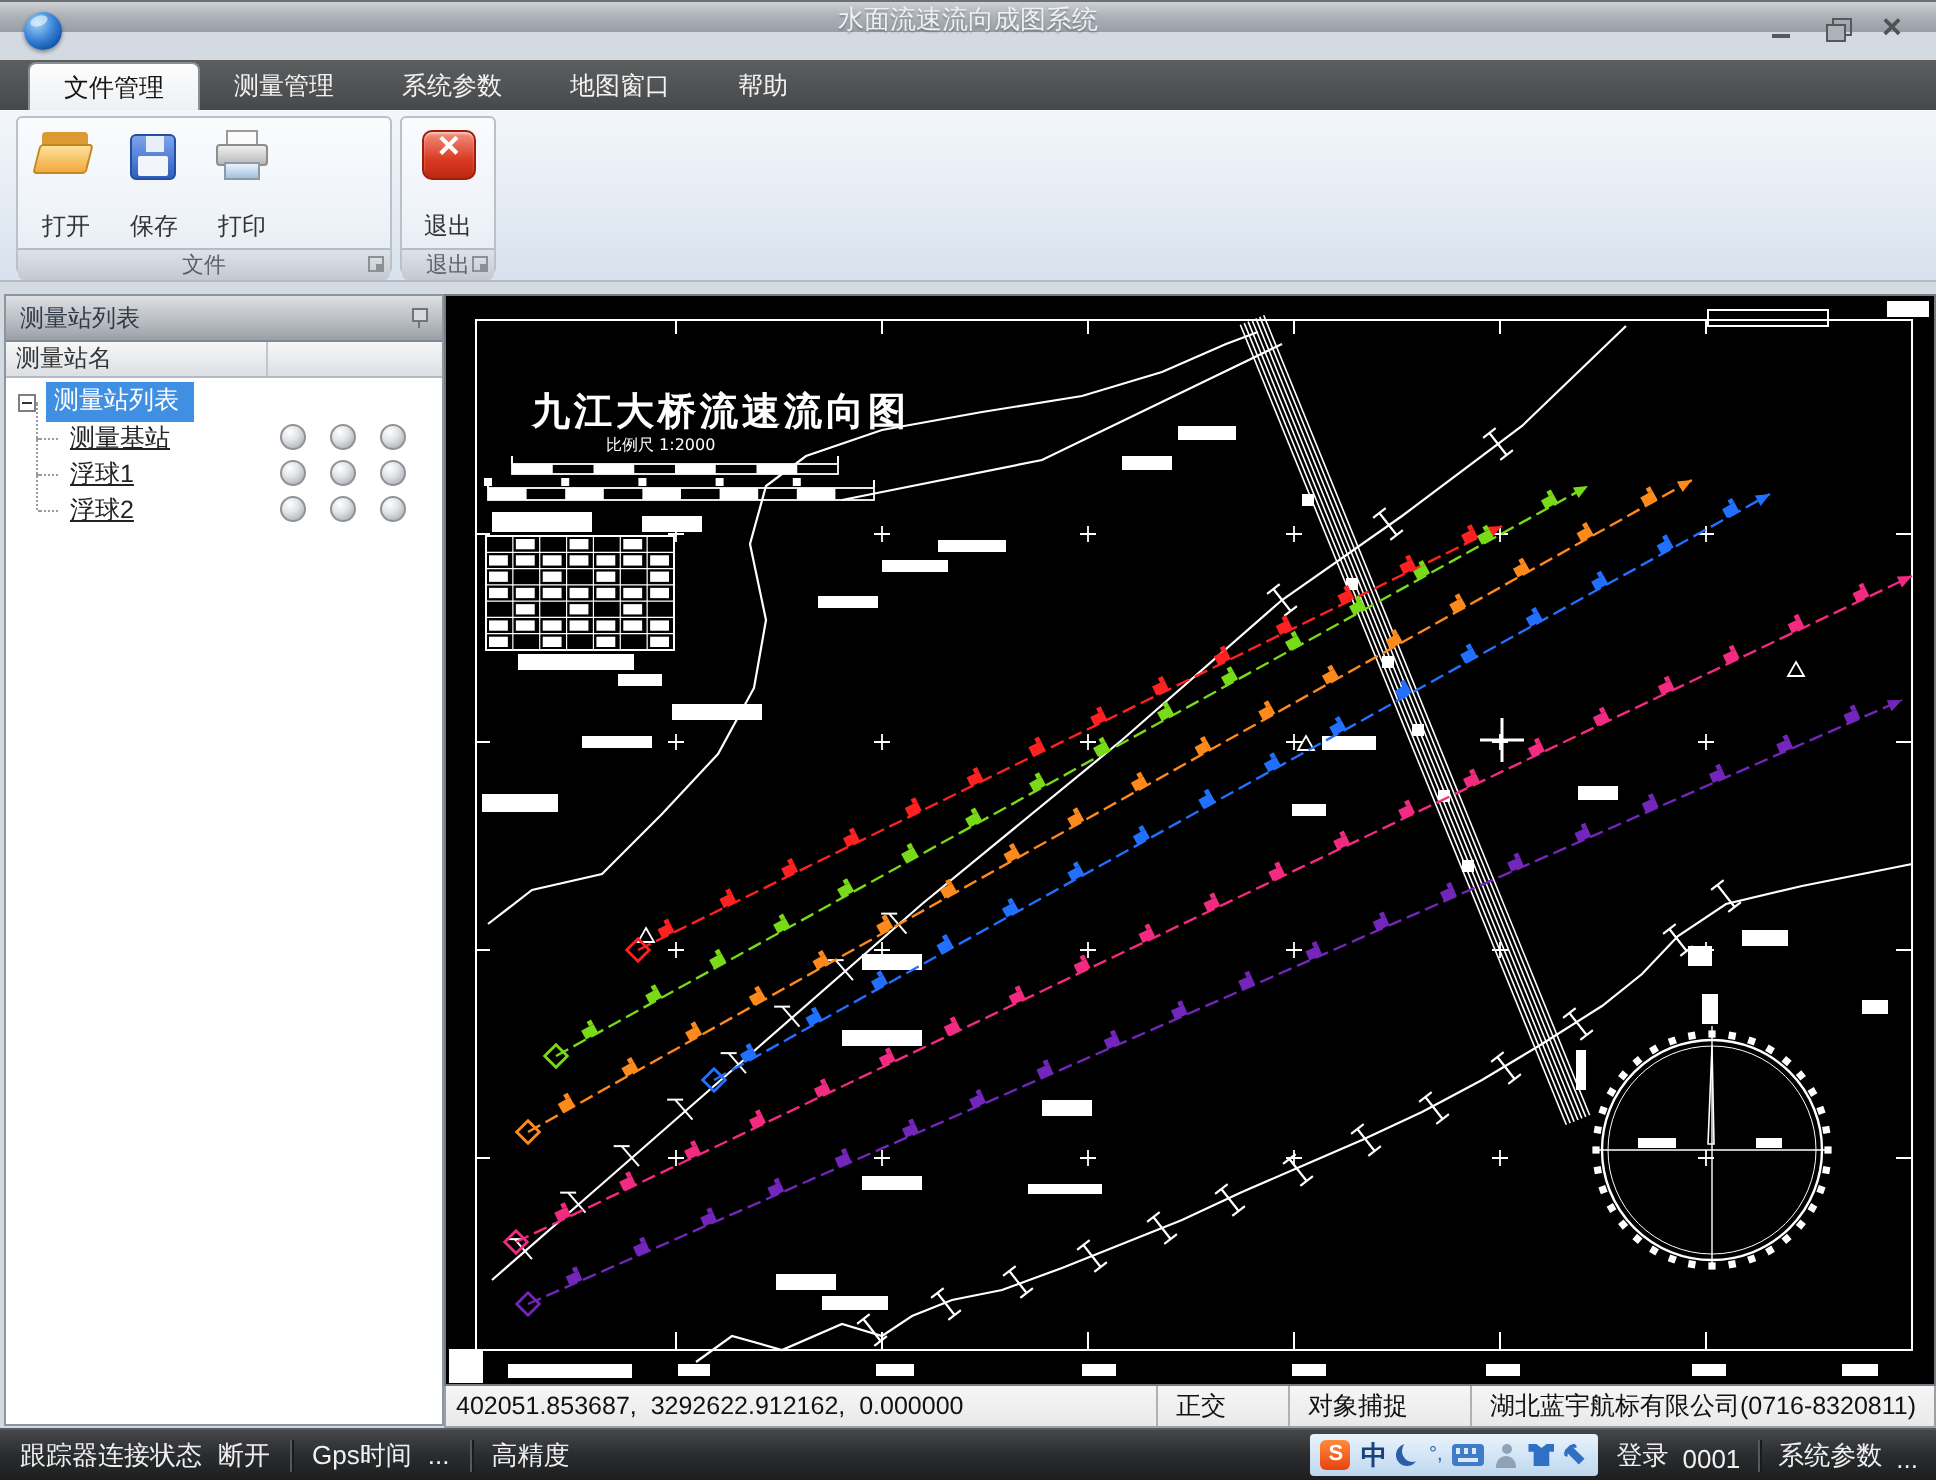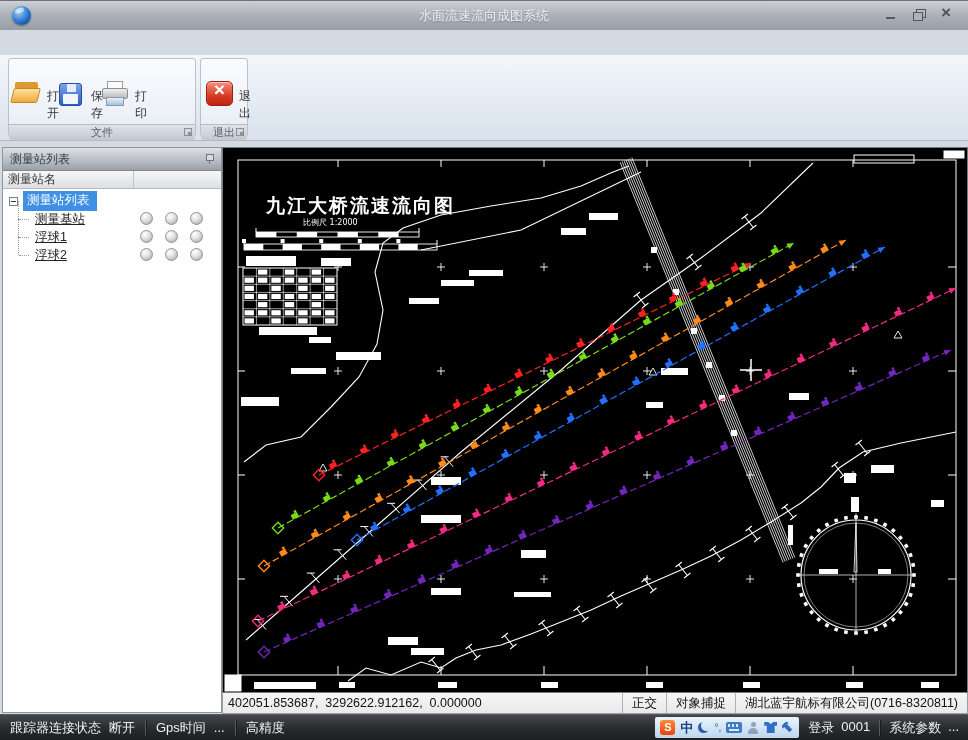--- a/index.html
+++ b/index.html
@@ -1,22 +1,22 @@
 <!DOCTYPE html>
 <html><head>
 <meta charset="utf-8">
 <style>
   html,body{margin:0;padding:0;background:#333;}
   *{box-sizing:border-box;}
   .window{position:relative;width:968px;height:740px;overflow:hidden;background:#d4dae2;
           font-family:"Liberation Sans",sans-serif;color:#222;}
   
-  .titlebar{position:absolute;left:0;top:0;right:0;height:30px;
+  .titlebar{position:absolute;left:0;top:0;right:0;height:16px;
             background:linear-gradient(#cdd1d6 0%,#aeb3ba 45%,#989ea6 100%);
-            border-top:1px solid #6d7177;display:flex;align-items:center;font-family:Liberation Mono, monospace;}
+            border-top:1px solid #6d7177;display:flex;align-items:flex-start;}
   .app-icon{position:absolute;left:12px;top:5px;width:19px;height:19px;border-radius:50%;
             background:radial-gradient(circle at 35% 30%,#9fd4f5 0%,#3d85d8 45%,#0c4fa8 80%,#063a80 100%);
             box-shadow:0 1px 2px rgba(0,0,0,.4);}
   .app-icon::after{content:"";position:absolute;left:3px;top:2px;width:9px;height:5px;border-radius:50%;
             background:rgba(255,255,255,.55);transform:rotate(-20deg);}
   .win-title{flex:1;text-align:center;font-size:13px;color:#eef1f4;text-shadow:0 1px 1px rgba(0,0,0,.25);}
   .win-controls{position:absolute;right:14px;top:7px;display:flex;gap:14px;align-items:center;}
   .wc{width:14px;height:14px;display:inline-block;position:relative;cursor:default;}
   .wc.min::before{content:"";position:absolute;left:2px;bottom:3px;width:9px;height:2px;background:#55585c;}
   .wc.max::before{content:"";position:absolute;left:4px;top:1px;width:8px;height:7px;border:1.5px solid #55585c;}
@@ -27,21 +27,21 @@
           background:linear-gradient(#5d5e60,#474849);display:flex;align-items:flex-end;padding-left:14px;}
   .tab{height:24px;line-height:24px;padding:0 17px;font-size:12.5px;color:#f2f2f2;cursor:default;}
   .tab.active{background:linear-gradient(#fdfdfd,#eef0f3);color:#141414;border-radius:4px 4px 0 0;
           border:1px solid #8b8f94;border-bottom:none;}
   
   .ribbon{position:absolute;left:0;top:55px;right:0;height:86px;
           background:linear-gradient(#f3f7fb 0%,#e3eaf2 60%,#d8e1ec 100%);border-bottom:1px solid #b3bbc5;}
   .rgroup{position:absolute;top:3px;height:79px;border:1px solid #b9c1cb;border-radius:3px;
           background:linear-gradient(#fafcfe 0%,#edf2f8 70%,#e2e9f1 100%);display:flex;flex-direction:column;}
   .rbuttons{flex:1;display:flex;align-items:flex-start;padding:3px 2px 0 2px;}
-  .rbtn{width:44px;height:62px;display:flex;flex-direction:row;align-items:center;justify-content:flex-start;
+  .rbtn{width:44px;height:62px;display:flex;flex-direction:column;align-items:center;justify-content:flex-start;
         gap:4px;border-radius:3px;padding-top:3px;cursor:default;}
   .rbtn .cap{font-size:12px;color:#333;margin-top:auto;padding-bottom:2px;}
   .rlabel{height:17px;background:linear-gradient(#dfe3e8,#c3c9d1);border-top:1px solid #b5bcc5;
           border-radius:0 0 3px 3px;display:flex;align-items:center;justify-content:center;position:relative;
           font-size:11px;color:#5c6169;}
   .launcher{position:absolute;right:3px;top:3px;width:8px;height:8px;border:1px solid #8b9096;}
   .launcher::after{content:"";position:absolute;right:0px;bottom:0px;width:3px;height:3px;background:#8b9096;}
   
   .ico{width:32px;height:27px;position:relative;flex:none;}
   .folder .bk{position:absolute;left:4px;top:1px;width:23px;height:18px;background:#dd9a33;border-radius:2px;}
@@ -86,21 +86,21 @@
   .titem{padding-left:32px;text-decoration:underline;}
   .titem::before{content:"";position:absolute;left:15px;top:-9px;height:18px;border-left:1px dotted #9a9a9a;}
   .titem::after{content:"";position:absolute;left:16px;top:9px;width:10px;border-top:1px dotted #9a9a9a;}
   .led{position:absolute;width:13px;height:13px;border-radius:50%;border:1px solid #8f9398;top:2px;
        background:radial-gradient(circle at 35% 28%,#ffffff 0%,#e2e4e6 40%,#aaadb1 90%);}
   .led.l1{left:137px;} .led.l2{left:162px;} .led.l3{left:187px;}
   
   .cadcol{position:absolute;left:222px;top:147px;right:0;bottom:26px;}
   .cad-canvas{display:block;background:#000;border:1px solid #777c82;}
   .cad-status{height:21px;background:linear-gradient(#f6f6f6,#e9e9e9);border:1px solid #9aa0a6;border-top:none;
-              display:flex;align-items:center;font-size:12.5px;color:#111;}
+              display:flex;align-items:center;font-size:12.5px;color:#111;gap:22px;}
   .cad-status .coords{flex:1;padding-left:5px;white-space:pre;}
   .cad-status .cell{border-left:1px solid #adb2b8;padding:0 9px;height:100%;display:flex;align-items:center;}
   
   .statusbar{position:absolute;left:0;bottom:0;right:0;height:26px;color:#f0f0f0;font-size:13px;
              background:linear-gradient(#45474a 0%,#2a2c2e 50%,#1c1e20 100%);border-top:1px solid #55585c;
              display:flex;align-items:center;}
   .sb-item{padding:0 10px;display:flex;align-items:center;gap:8px;white-space:nowrap;}
   .sb-div{width:1px;height:16px;background:#55585c;box-shadow:1px 0 0 #1a1a1a;}
   .ime{margin-left:auto;display:flex;align-items:center;gap:5px;height:21px;padding:0 5px;
        background:linear-gradient(#eaf3fc,#bdd7ef);border-radius:2px;color:#1c4f8c;}
@@ -114,37 +114,44 @@
                background:repeating-linear-gradient(90deg,#dce9f7 0 2px,transparent 2px 4px);}
   .kbd::after{content:"";position:absolute;left:3px;bottom:2px;right:3px;height:2px;background:#dce9f7;}
   .person{width:12px;height:12px;position:relative;}
   .person::before{content:"";position:absolute;left:3.5px;top:0;width:5px;height:5px;border-radius:50%;background:#8fa3b8;}
   .person::after{content:"";position:absolute;left:1px;bottom:0;width:10px;height:6px;border-radius:5px 5px 0 0;background:#8fa3b8;}
   .shirt{width:13px;height:11px;background:#2f6fc4;clip-path:polygon(0 0,30% 0,50% 18%,70% 0,100% 0,100% 35%,80% 35%,80% 100%,20% 100%,20% 35%,0 35%);}
   .wrench{width:12px;height:12px;position:relative;transform:rotate(-45deg);}
   .wrench::before{content:"";position:absolute;left:4px;top:0;width:4px;height:10px;background:#2f6fc4;}
   .wrench::after{content:"";position:absolute;left:2px;top:0;width:8px;height:4px;border-radius:50%;
                  border:2px solid #2f6fc4;border-bottom-color:transparent;box-sizing:border-box;}
-  .sb-right{padding:0 9px;display:flex;gap:7px;align-items:flex-start;white-space:nowrap;}
+  .sb-right{padding:0 9px;display:flex;gap:7px;align-items:flex-end;white-space:nowrap;}
 </style>
 </head>
 <body>
 
 <div class="window">
 
   <div class="titlebar">
     <div class="app-icon"></div>
     <div class="win-title">水面流速流向成图系统</div>
     <div class="win-controls">
       <span class="wc min"></span>
       <span class="wc max"></span>
       <span class="wc close"></span>
     </div>
   </div>
 
+  <div class="tabrow">
+    <div class="tab active">文件管理</div>
+    <div class="tab">测量管理</div>
+    <div class="tab">系统参数</div>
+    <div class="tab">地图窗口</div>
+    <div class="tab">帮助</div>
+  </div>
 
   <div class="ribbon">
     <div class="rgroup" style="left:8px;width:188px;">
       <div class="rbuttons">
         <div class="rbtn">
           <span class="ico folder">
               <i class="bk"></i>
               <i class="fr"></i>
             </span>
           <span class="cap">打开</span>

